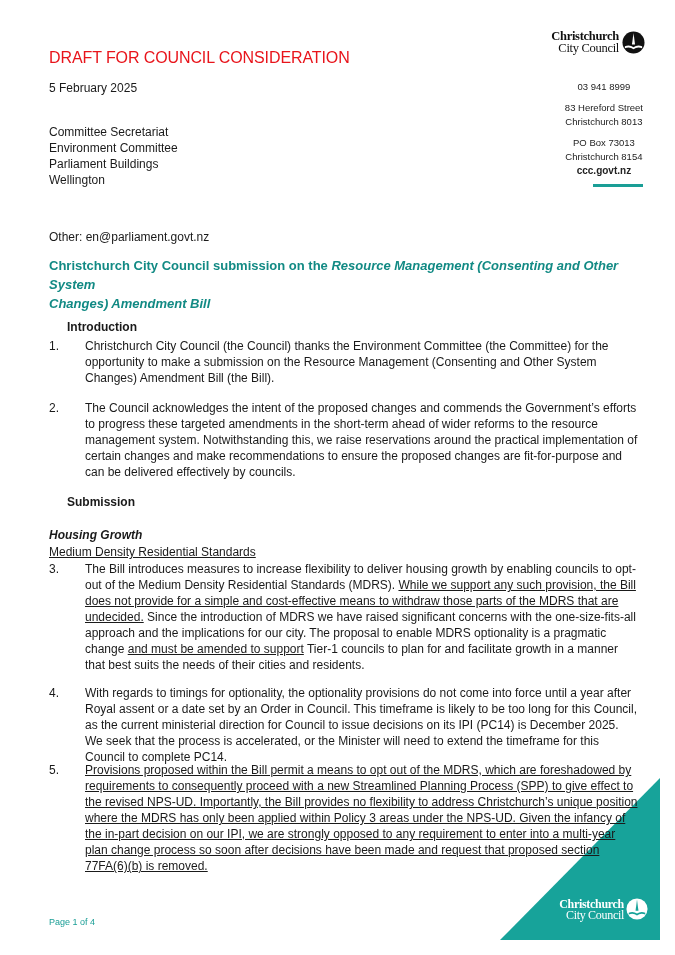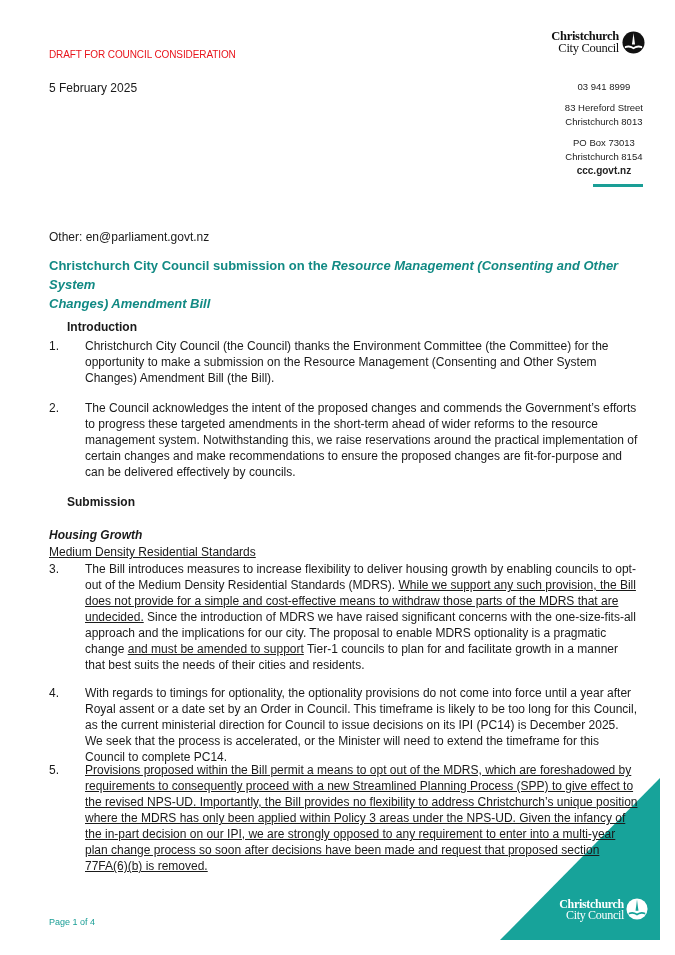--- a/index.html
+++ b/index.html
@@ -1,19 +1,19 @@
 <!DOCTYPE html>
 <html><head>
 <meta charset="utf-8">
 <style>
   html, body { margin: 0; padding: 0; background: #ffffff; }
   body { width: 675px; height: 955px; position: relative; overflow: hidden;
          font-family: "Liberation Sans", sans-serif; color: #1a1a1a; }
   .page { position: absolute; left: 0; top: 0; width: 675px; height: 955px; }
-  .draft { position: absolute; left: 49px; top: 49px; font-size: 10px; color: #e8141b; letter-spacing: -0.1px; }
+  .draft { position: absolute; left: 49px; top: 49px; font-size: 16px; color: #e8141b; letter-spacing: -0.1px; }
   .date { position: absolute; left: 49px; top: 81px; font-size: 12px; }
   .addr { position: absolute; left: 49px; top: 124px; font-size: 12px; line-height: 16px; }
   .logo { position: absolute; left: 545px; top: 30px; width: 100px; height: 26px; }
   .logo .t1 { position: absolute; right: 26px; top: 0; font-family: "Liberation Serif", serif; font-weight: bold; font-size: 12.5px; line-height: 13px; color: #111; letter-spacing: -0.3px; }
   .logo .t2 { position: absolute; right: 26px; top: 12px; font-family: "Liberation Serif", serif; font-size: 12.5px; line-height: 13px; color: #111; letter-spacing: -0.3px; }
   .logo svg { position: absolute; right: 0; top: 1px; }
   .contact { position: absolute; right: 32px; top: 80px; text-align: center; font-size: 9.5px; line-height: 14px; color: #222; }
   .contact .gap { height: 7px; }
   .contact .web { font-weight: bold; font-size: 10px; margin-top: 0; }
   .tealbar { position: absolute; left: 593px; top: 184px; width: 50px; height: 3px; background: #1a9e96; }
@@ -39,20 +39,26 @@
 
 <div class="page">
 
   <svg class="tri" width="675" height="955">
     <polygon points="660,778 660,940 500,940" fill="#17a39a"></polygon>
   </svg>
 
   <div class="draft">DRAFT FOR COUNCIL CONSIDERATION</div>
   <div class="date">5 February 2025</div>
 
+  <div class="addr">
+    <div>Committee Secretariat</div>
+    <div>Environment Committee</div>
+    <div>Parliament Buildings</div>
+    <div>Wellington</div>
+  </div>
 
   <div class="logo">
     <div class="t1">Christchurch</div>
     <div class="t2">City Council</div>
     <svg width="23" height="23" viewBox="0 0 24 24">
       <circle cx="12" cy="12" r="11.5" fill="#111"></circle>
       <polygon points="12,2 13.6,14 10.4,14" fill="#fff"></polygon>
       <path d="M3,16 Q8,14 12,17 Q16,14 21,16 L21,18 Q16,16 12,19 Q8,16 3,18 Z" fill="#fff"></path>
     </svg>
   </div>

